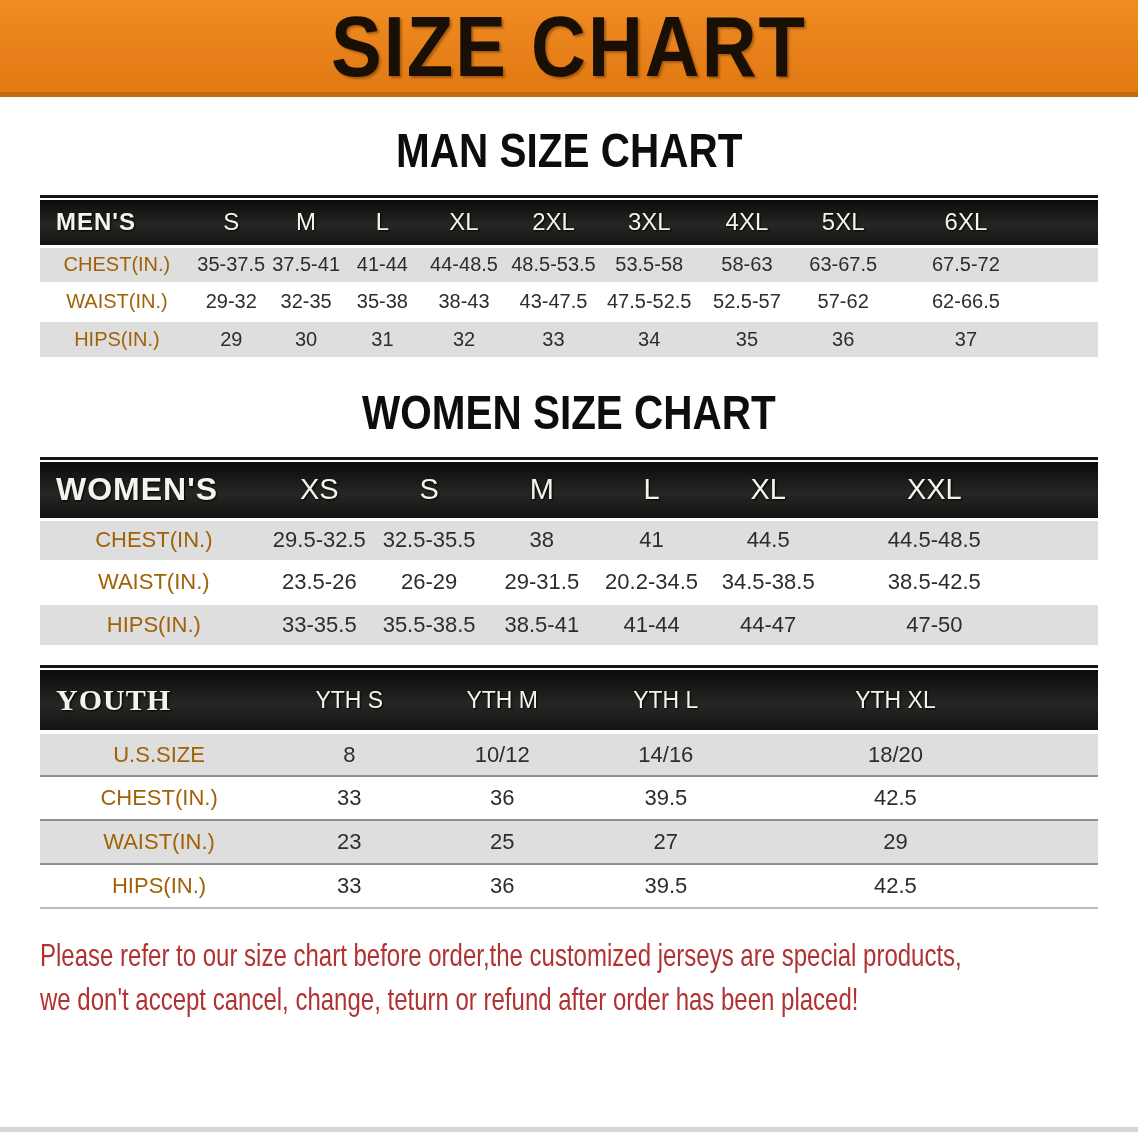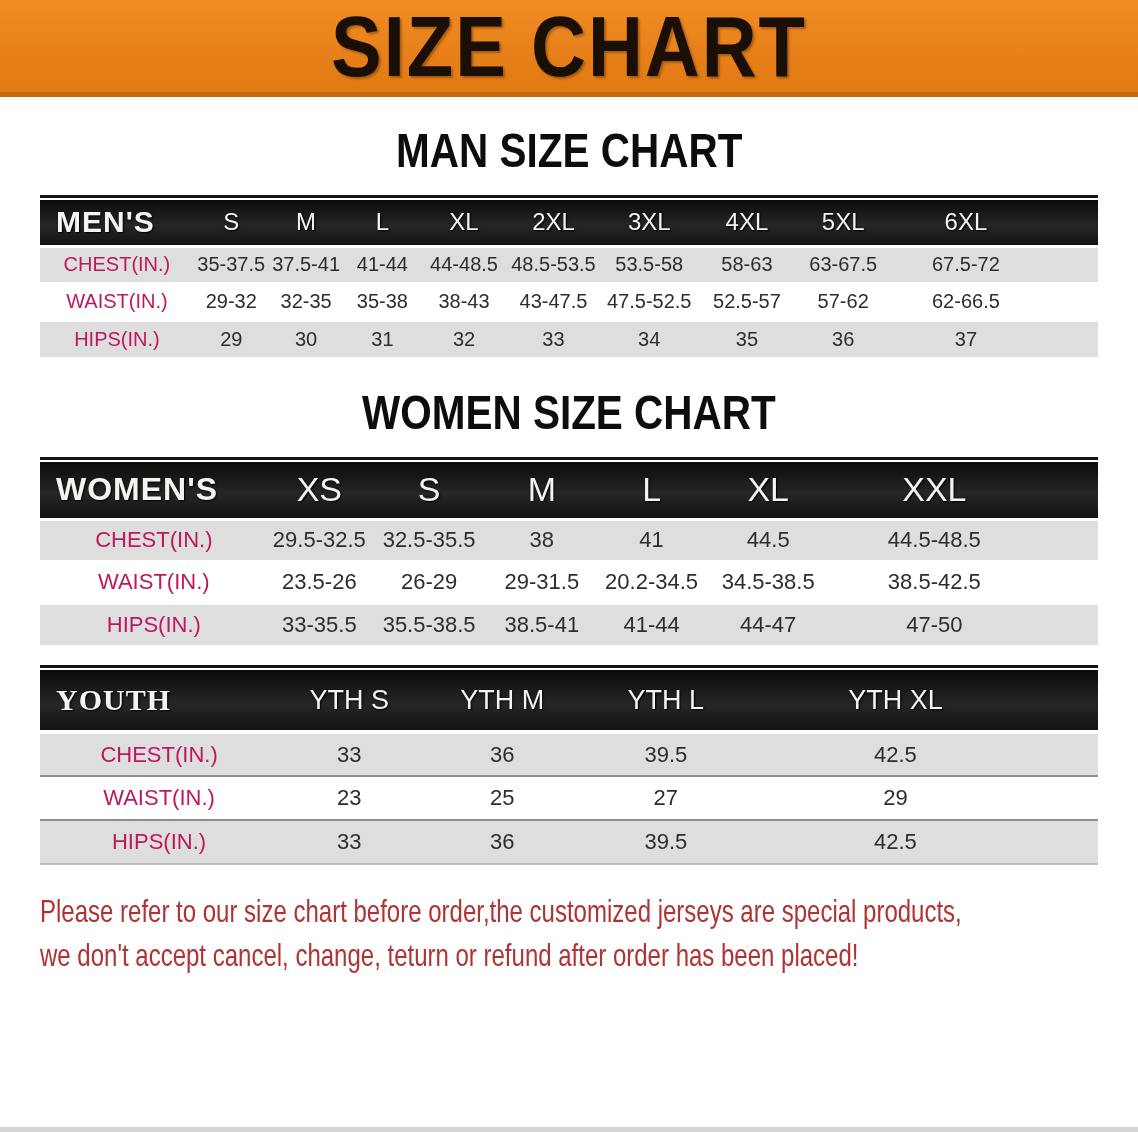--- a/index.html
+++ b/index.html
@@ -39,60 +39,60 @@
   table.szt th{
     color:#f4f3ee;font-weight:400;text-align:center;
     text-shadow:1px 1px 2px #000;white-space:nowrap;overflow:hidden;
   }
   table.szt th:first-child{
     text-align:left;padding-left:16px;font-weight:700;letter-spacing:1px;
   }
   table.szt td{
     text-align:center;color:#2d2d2d;white-space:nowrap;overflow:hidden;
   }
-  table.szt td.row-label{color:#be185d;}
+  table.szt td.row-label{color:#a16207;}
   
   table.szt tbody tr:nth-child(odd){background:#dedede;}
   .tbl-men tbody tr,.tbl-women tbody tr{border-top:3px solid #ffffff;}
   .tbl-youth tbody tr{border-top:2px solid #8f8f8f;}
   .tbl-youth tbody tr:first-child{border-top:4px solid #ffffff;}
   .tbl-youth{border-bottom:2px solid #bdbdbd;}
   
   .tbl-men thead tr{height:46px;}
   .tbl-men tbody tr{height:37px;}
   .tbl-men th{font-size:24px;}
-  .tbl-men th:first-child{font-size:30px;}
+  .tbl-men th:first-child{font-size:24px;}
   .tbl-men td{font-size:20px;}
   .tbl-men th:nth-child(1),.tbl-men td:nth-child(1){width:14.2%;}
   .tbl-men th:nth-child(2),.tbl-men td:nth-child(2){width:7.5%;}
   .tbl-men th:nth-child(3),.tbl-men td:nth-child(3){width:7.5%;}
   .tbl-men th:nth-child(4),.tbl-men td:nth-child(4){width:7.8%;}
   .tbl-men th:nth-child(5),.tbl-men td:nth-child(5){width:8.6%;}
   .tbl-men th:nth-child(6),.tbl-men td:nth-child(6){width:9.4%;}
   .tbl-men th:nth-child(7),.tbl-men td:nth-child(7){width:9.9%;}
   .tbl-men th:nth-child(8),.tbl-men td:nth-child(8){width:9.8%;}
   .tbl-men th:nth-child(9),.tbl-men td:nth-child(9){width:9.6%;}
   .tbl-men th:nth-child(10),.tbl-men td:nth-child(10){width:15.7%;padding-right:58px;}
   
   .tbl-women thead tr{height:57px;}
   .tbl-women tbody tr{height:42px;}
-  .tbl-women th{font-size:34px;}
+  .tbl-women th{font-size:29px;}
   .tbl-women th:first-child{font-size:32px;}
   .tbl-women td{font-size:22px;}
   .tbl-women th:nth-child(1),.tbl-women td:nth-child(1){width:21.7%;}
   .tbl-women th:nth-child(2),.tbl-women td:nth-child(2){width:10.4%;}
   .tbl-women th:nth-child(3),.tbl-women td:nth-child(3){width:11.7%;}
   .tbl-women th:nth-child(4),.tbl-women td:nth-child(4){width:11.0%;}
   .tbl-women th:nth-child(5),.tbl-women td:nth-child(5){width:11.1%;}
   .tbl-women th:nth-child(6),.tbl-women td:nth-child(6){width:12.4%;}
   .tbl-women th:nth-child(7),.tbl-women td:nth-child(7){width:21.7%;padding-right:60px;}
   
   .tbl-youth thead tr{height:62px;}
   .tbl-youth tbody tr{height:44px;}
-  .tbl-youth th{font-size:27px;}
+  .tbl-youth th{font-size:23px;}
   .tbl-youth th:first-child{font-size:30px;letter-spacing:3px;font-family:Liberation Serif, serif;}
   .tbl-youth td{font-size:22px;}
   .tbl-youth th:nth-child(1),.tbl-youth td:nth-child(1){width:22.6%;}
   .tbl-youth th:nth-child(2),.tbl-youth td:nth-child(2){width:14.3%;}
   .tbl-youth th:nth-child(3),.tbl-youth td:nth-child(3){width:16.4%;}
   .tbl-youth th:nth-child(4),.tbl-youth td:nth-child(4){width:16.5%;margin-top:8px;}
   .tbl-youth th:nth-child(5),.tbl-youth td:nth-child(5){width:30.2%;padding-right:56px;}
   
   .disclaimer{
     margin:24px 0 0 40px;
@@ -228,20 +228,27 @@
           <tr>
             <th>YOUTH</th>
             <th>YTH S</th>
             <th>YTH M</th>
             <th>YTH L</th>
             <th>YTH XL</th>
           </tr>
         </thead>
         <tbody>
           <tr>
+            <td class="row-label">U.S.SIZE</td>
+            <td>8</td>
+            <td>10/12</td>
+            <td>14/16</td>
+            <td>18/20</td>
+          </tr>
+          <tr>
             <td class="row-label">CHEST(IN.)</td>
             <td>33</td>
             <td>36</td>
             <td>39.5</td>
             <td>42.5</td>
           </tr>
           <tr>
             <td class="row-label">WAIST(IN.)</td>
             <td>23</td>
             <td>25</td>

